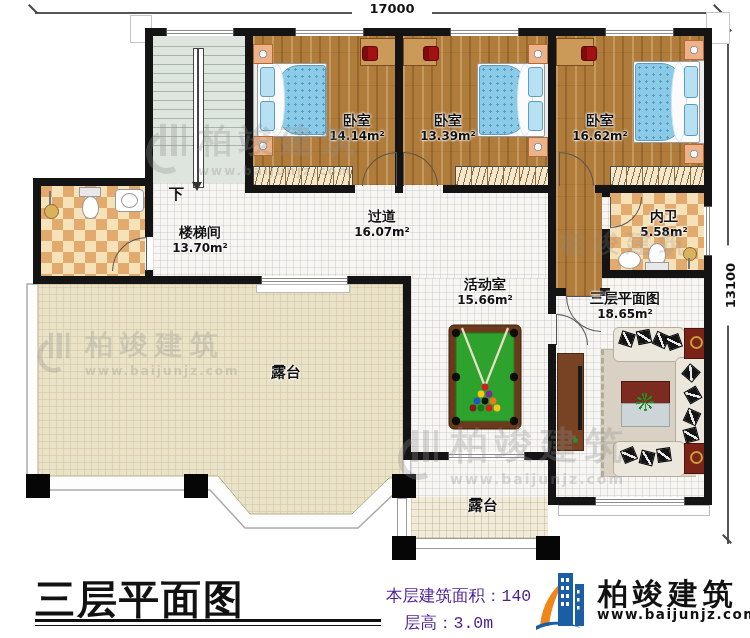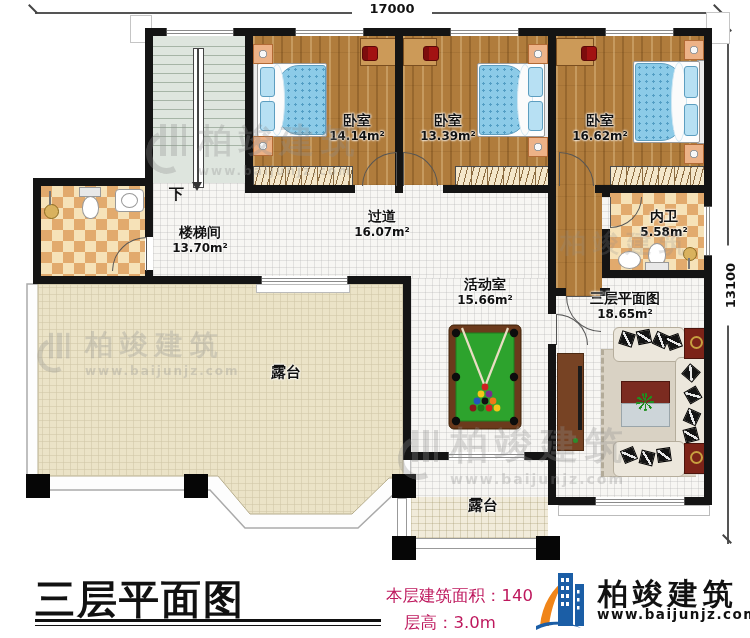--- a/index.html
+++ b/index.html
@@ -75,21 +75,21 @@
   .wm-ic:before{content:"";position:absolute;right:4px;top:2px;width:26px;height:32px;
       background:repeating-linear-gradient(90deg,currentColor 0 6px,transparent 6px 11px);}
   .wm-ic:after{content:"";position:absolute;left:0;bottom:0;width:30px;height:32px;
       border:6px solid transparent;border-left-color:currentColor;border-bottom-color:currentColor;
       border-radius:50%;transform:rotate(18deg);}
   
   .ftitle{position:absolute;display:flex;align-items:baseline;color:#111;}
   .ftitle .tt{font-size:40px;font-weight:bold;letter-spacing:2px;}
   .ftitle .sc{font-size:29px;margin-left:12px;letter-spacing:2px;}
   .uline{position:absolute;background:#111;}
-  .finfo{position:absolute;font-size:16.5px;color:#be185d;white-space:nowrap;}
+  .finfo{position:absolute;font-size:16.5px;color:#4c1d95;white-space:nowrap;font-family:Liberation Mono, monospace;}
   .brandname{position:absolute;font-size:30px;font-weight:bold;letter-spacing:5px;color:#111;white-space:nowrap;}
   .brandurl{position:absolute;font-size:13.5px;font-weight:bold;letter-spacing:1.5px;color:#111;white-space:nowrap;}
   .arrowdn{position:absolute;width:0;height:0;border-left:5px solid transparent;border-right:5px solid transparent;border-top:9px solid #333;}
   .downlab{position:absolute;font-size:15px;font-weight:bold;color:#111;}
 </style>
 </head>
 <body>
 
 <div id="stage">
 

